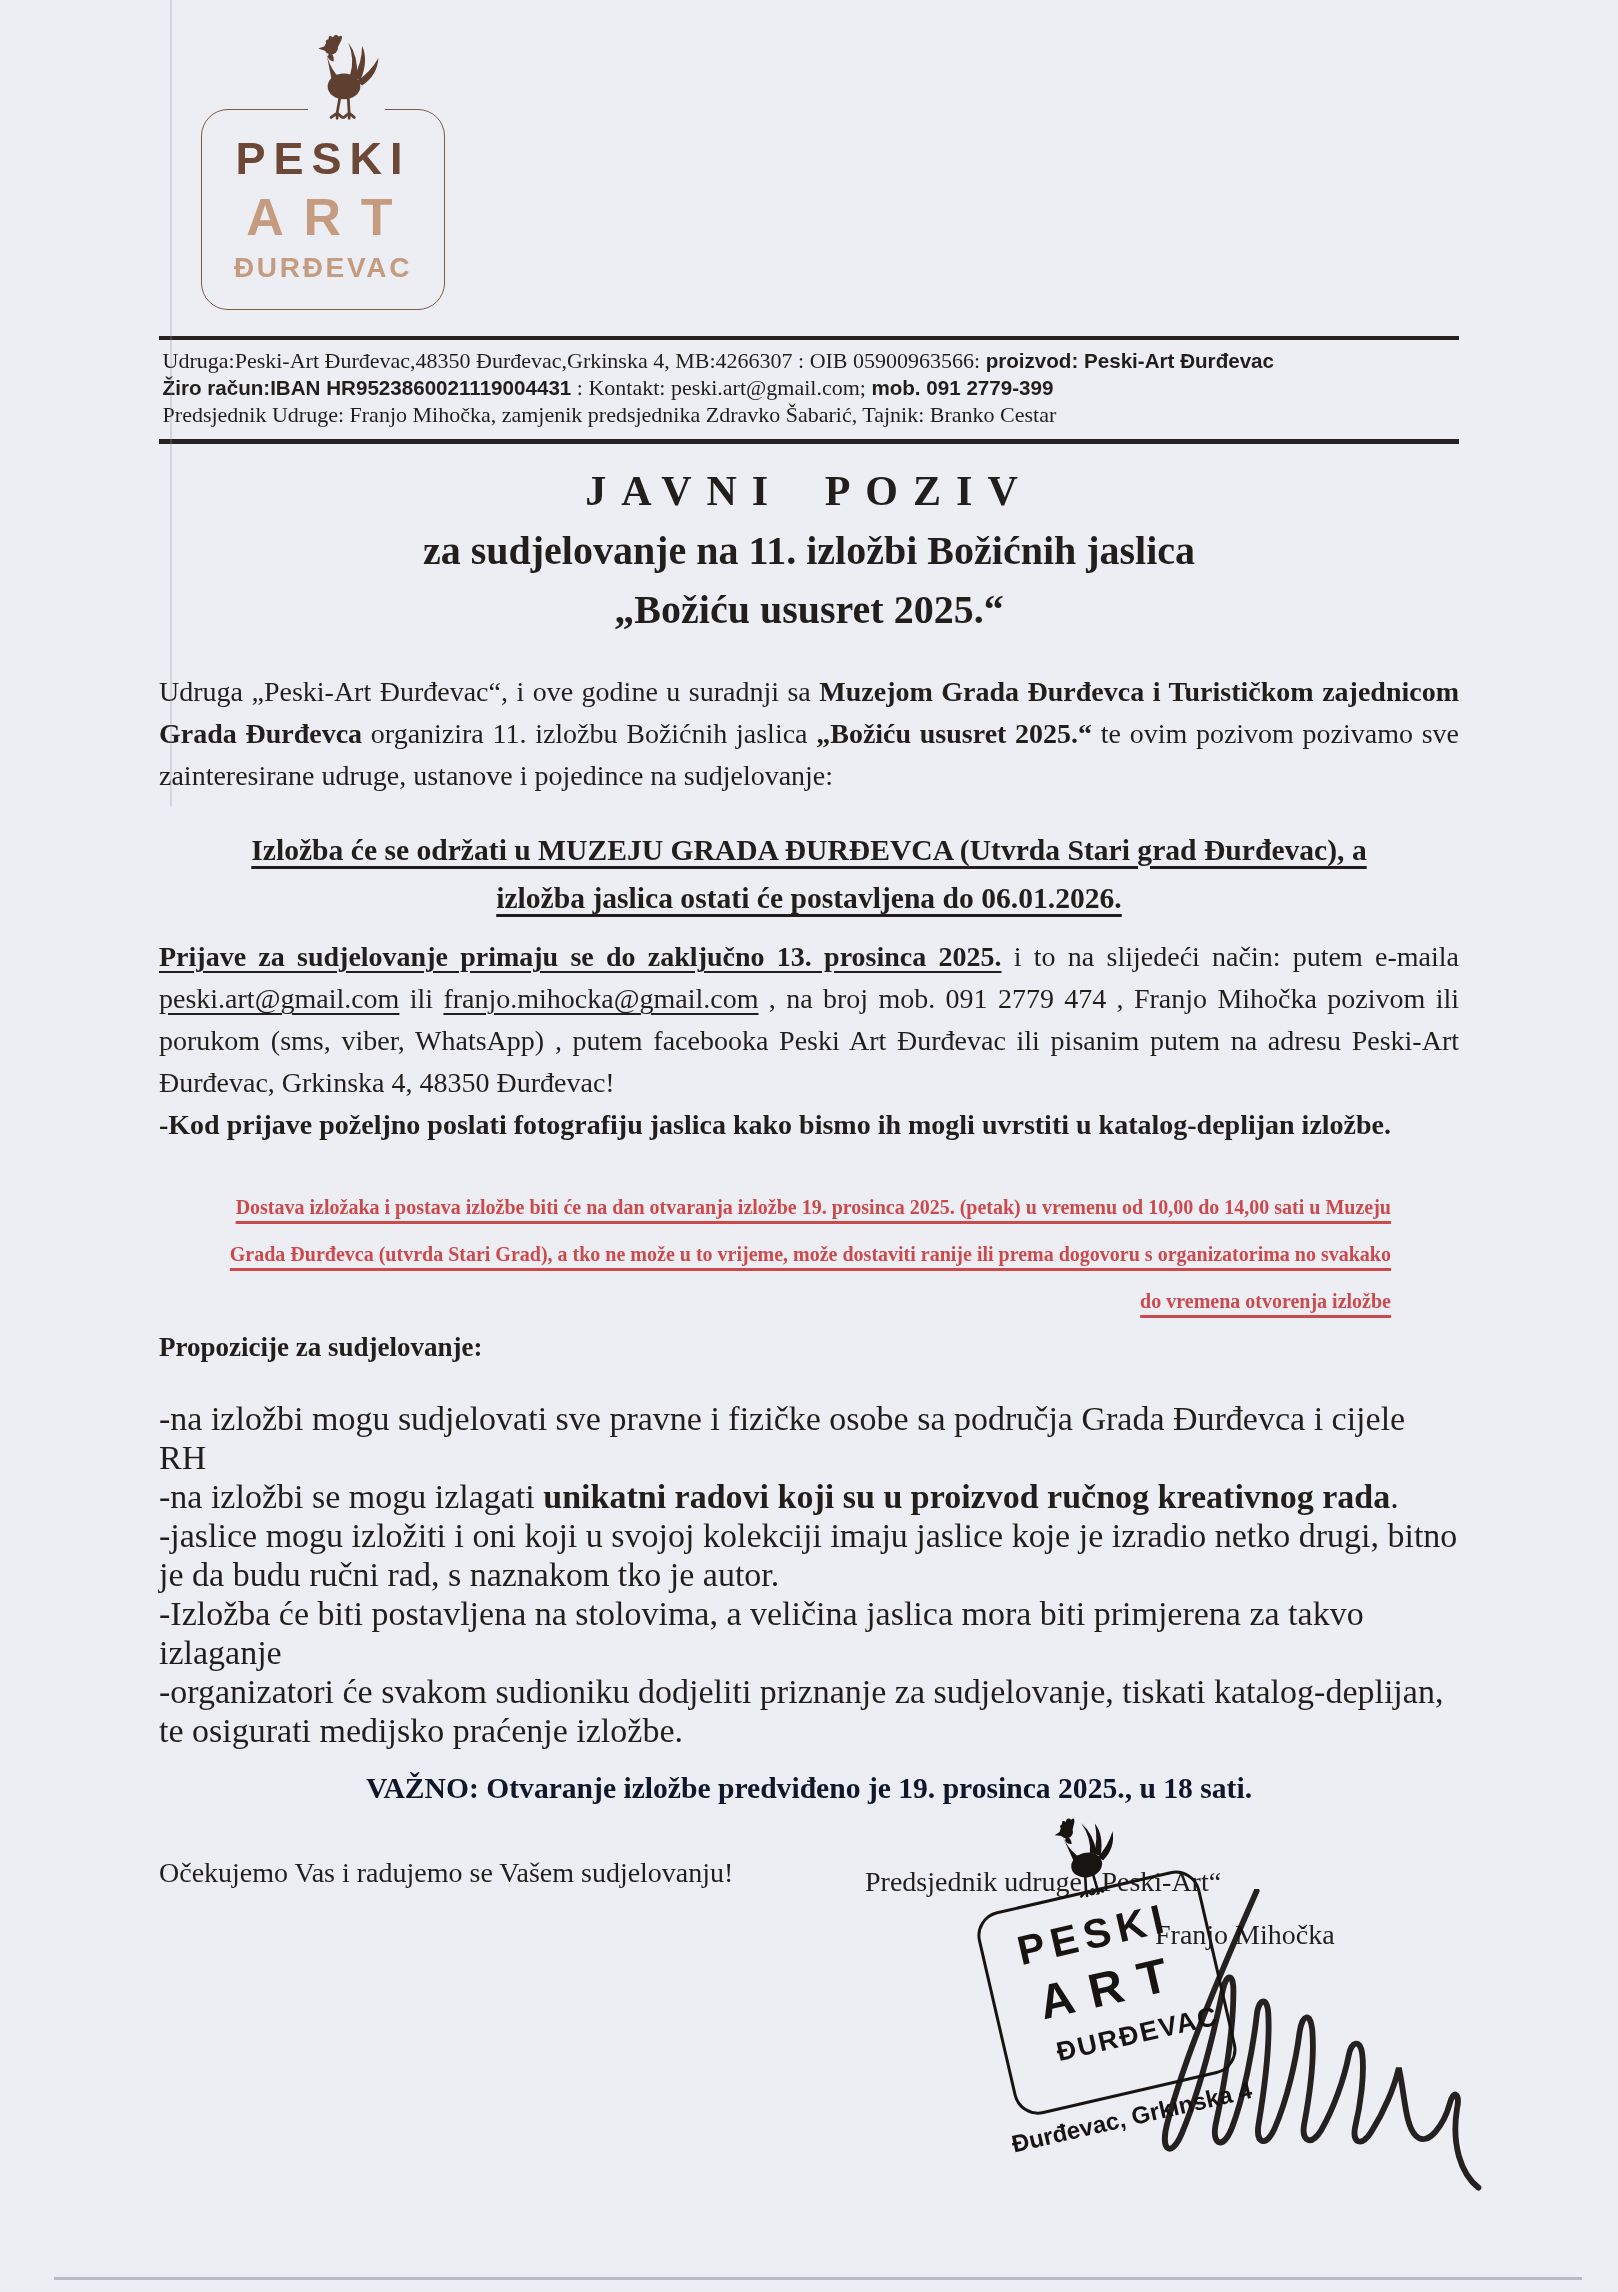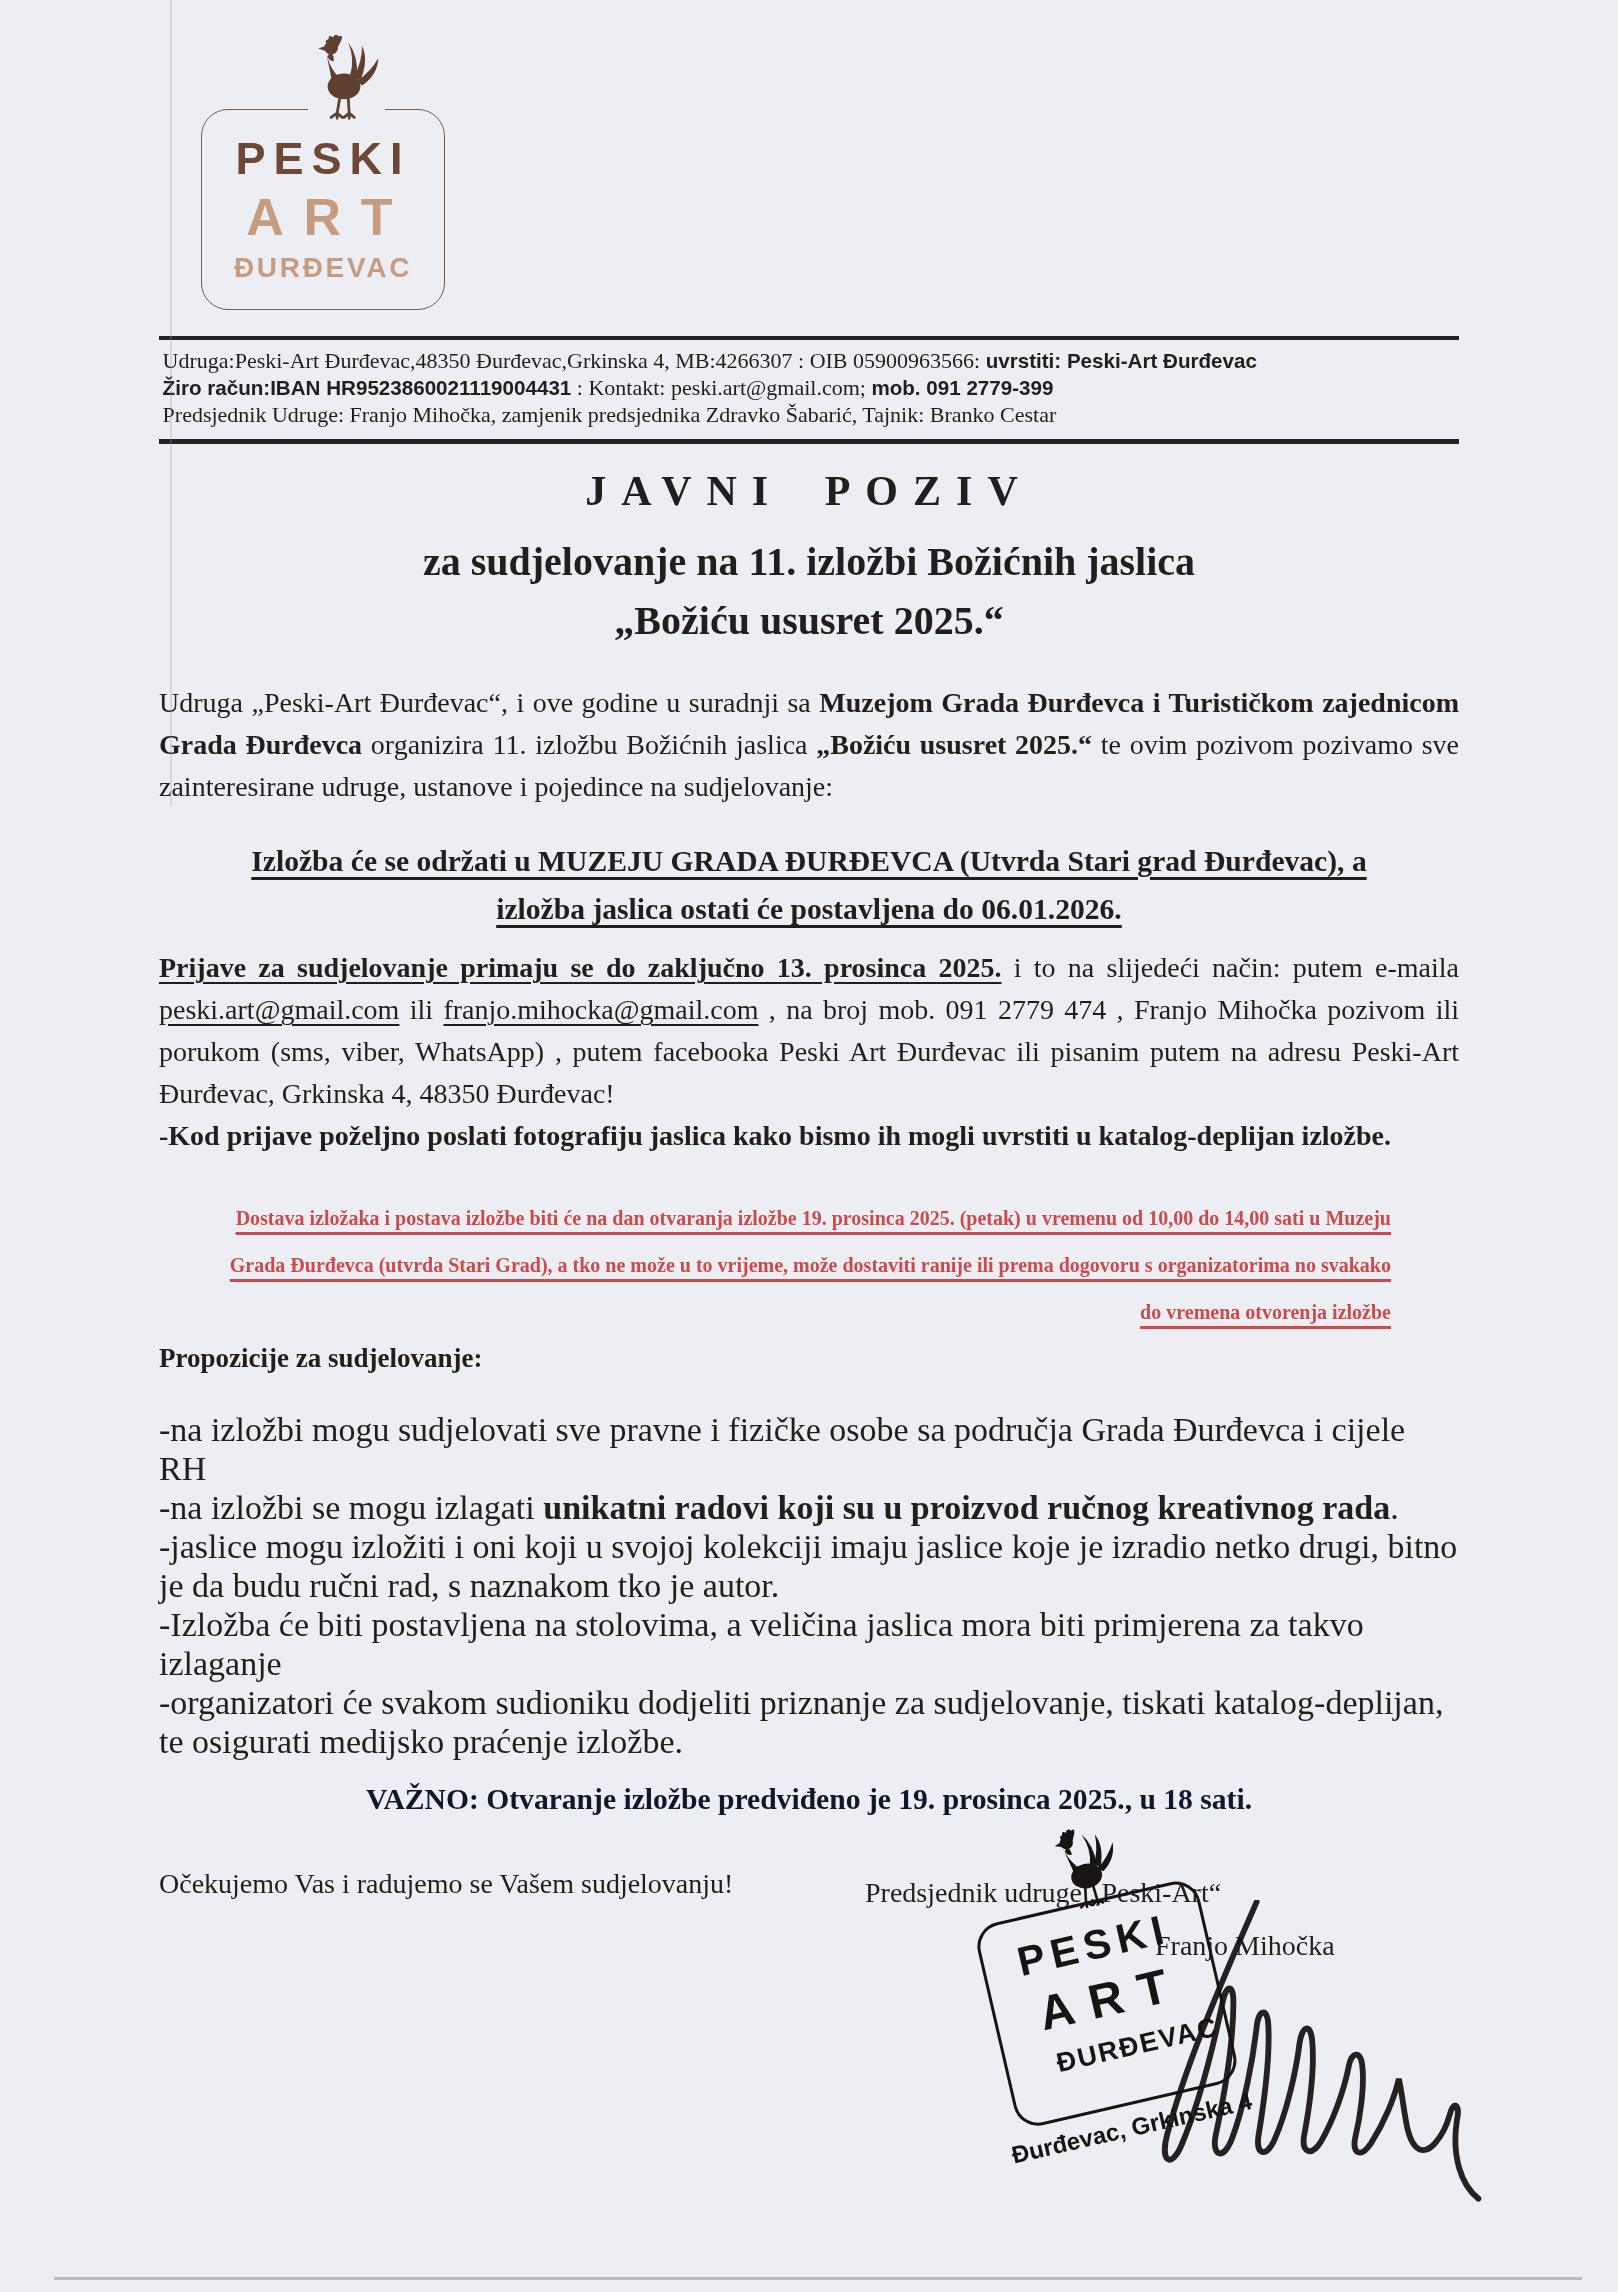--- a/index.html
+++ b/index.html
@@ -34,21 +34,21 @@
     margin-top:25px;
     border-top:4.5px solid #262220;
     border-bottom:5.4px solid #262220;
     padding:7.2px 3.6px 10.7px 3.6px;
     font-size:22px;line-height:27px;
   }
   .header-info .sg-sans{font-family:"Liberation Sans",sans-serif;font-size:20.6px;}
 
   
   .title{font-size:42px;font-weight:bold;letter-spacing:15px;word-spacing:16px;text-align:center;margin-top:23px;}
-  .subtitle{font-size:40px;font-weight:bold;text-align:center;line-height:59px;margin-top:17px;}
+  .subtitle{font-size:40px;font-weight:bold;text-align:center;line-height:59px;margin-top:6px;}
 
   
   p{margin:0;}
   .para{font-size:28px;line-height:42px;text-align:justify;}
   .para1{margin-top:32px;}
   .venue{
     font-size:29.6px;line-height:48px;font-weight:bold;text-align:center;
     width:1209px;margin:29px auto 0;
     text-decoration:underline;text-decoration-thickness:2.7px;text-underline-offset:6.3px;
   }
@@ -121,21 +121,21 @@
       <div class="lg-art">ART</div>
       <div class="lg-grad">ĐURĐEVAC</div>
     </div>
     <div class="border-gap"></div>
     <svg class="logo-rooster" viewBox="0 0 96 96" width="86" height="86">
         <use href="#rooster"></use>
       </svg>
   </div>
 
   <div class="header-info">
-    <div><span>Udruga:Peski-Art Đurđevac,48350 Đurđevac,Grkinska 4, MB:4266307 : OIB 05900963566: </span><span class="sg-b sg-sans">uvrstiti: Peski-Art Đurđevac</span></div>
+    <div><span>Udruga:Peski-Art Đurđevac,48350 Đurđevac,Grkinska 4, MB:4266307 : OIB 05900963566: </span><span class="sg-b sg-sans">proizvod: Peski-Art Đurđevac</span></div>
     <div><span class="sg-b sg-sans">Žiro račun:IBAN HR9523860021119004431</span><span> : Kontakt: peski.art@gmail.com; </span><span class="sg-b sg-sans">mob. 091 2779-399</span></div>
     <div><span>Predsjednik Udruge: Franjo Mihočka, zamjenik predsjednika Zdravko Šabarić, Tajnik: Branko Cestar</span></div>
   </div>
 
   <div class="title">JAVNI POZIV</div>
   <div class="subtitle">
     <div>za sudjelovanje na 11. izložbi Božićnih jaslica</div>
     <div>„Božiću ususret 2025.“</div>
   </div>
 

